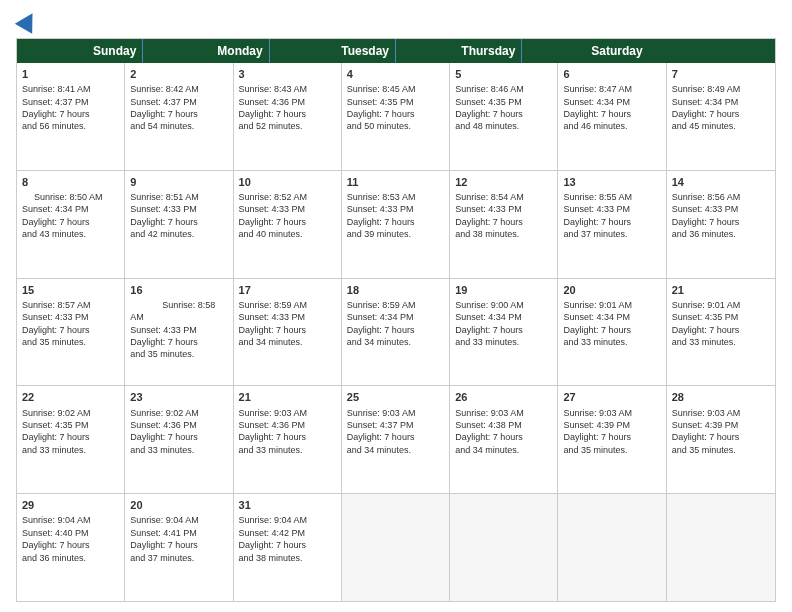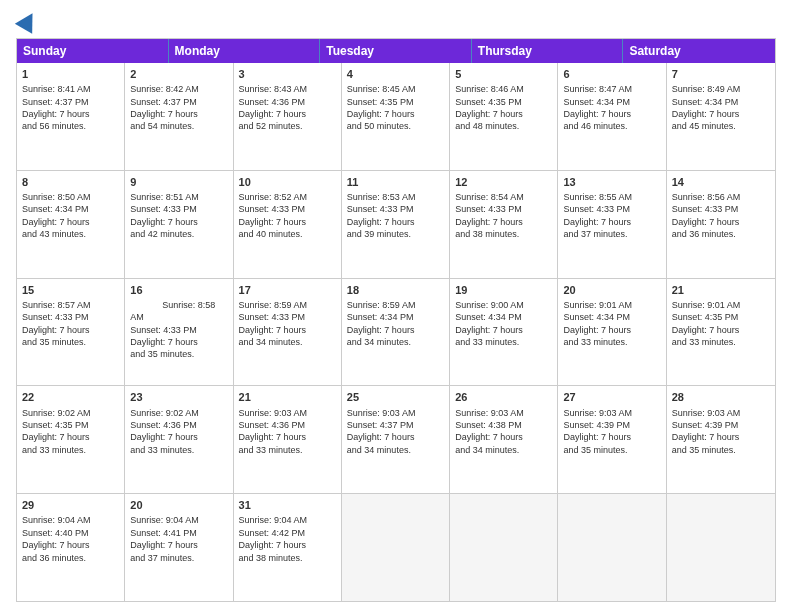--- a/index.html
+++ b/index.html
@@ -65,22 +65,23 @@
       color: #555;
     }
     .calendar {
       flex: 1;
       display: flex;
       flex-direction: column;
       border: 1px solid #ccc;
     }
     .cal-header {
       display: grid;
-      grid-template-columns: repeat(5, 1fr);
-      background: #6d28d9;
+      grid-template-columns: repeat(6, 1fr);
+      background: #14532d;
+      text-align: right;
     }
     .cal-header-cell {
       color: #fff;
       font-weight: bold;
       font-size: 12px;
       padding: 5px 6px;
       border-right: 1px solid #4a85c0;
     }
     .cal-header-cell:last-child { border-right: none; }
     .cal-body {
@@ -169,21 +170,21 @@
           <div class="cal-cell"><span class="day-num">6</span><span class="cell-text" style="white-space: pre-line;">Sunrise: 8:47 AM
 Sunset: 4:34 PM
 Daylight: 7 hours
 and 46 minutes.</span></div>
           <div class="cal-cell"><span class="day-num">7</span><span class="cell-text" style="white-space: pre-line;">Sunrise: 8:49 AM
 Sunset: 4:34 PM
 Daylight: 7 hours
 and 45 minutes.</span></div>
         </div>
         <div class="cal-row">
-          <div class="cal-cell"><span class="day-num">8</span><span class="cell-text" style="white-space: pre-line;">Sunrise: 8:50 AM
+          <div class="cal-cell"><span class="day-num">8</span><span class="cell-text" style="white-space: pre-line; margin-left: 12px;">Sunrise: 8:50 AM
 Sunset: 4:34 PM
 Daylight: 7 hours
 and 43 minutes.</span></div>
           <div class="cal-cell"><span class="day-num">9</span><span class="cell-text" style="white-space: pre-line;">Sunrise: 8:51 AM
 Sunset: 4:33 PM
 Daylight: 7 hours
 and 42 minutes.</span></div>
           <div class="cal-cell"><span class="day-num">10</span><span class="cell-text" style="white-space: pre-line;">Sunrise: 8:52 AM
 Sunset: 4:33 PM
 Daylight: 7 hours

